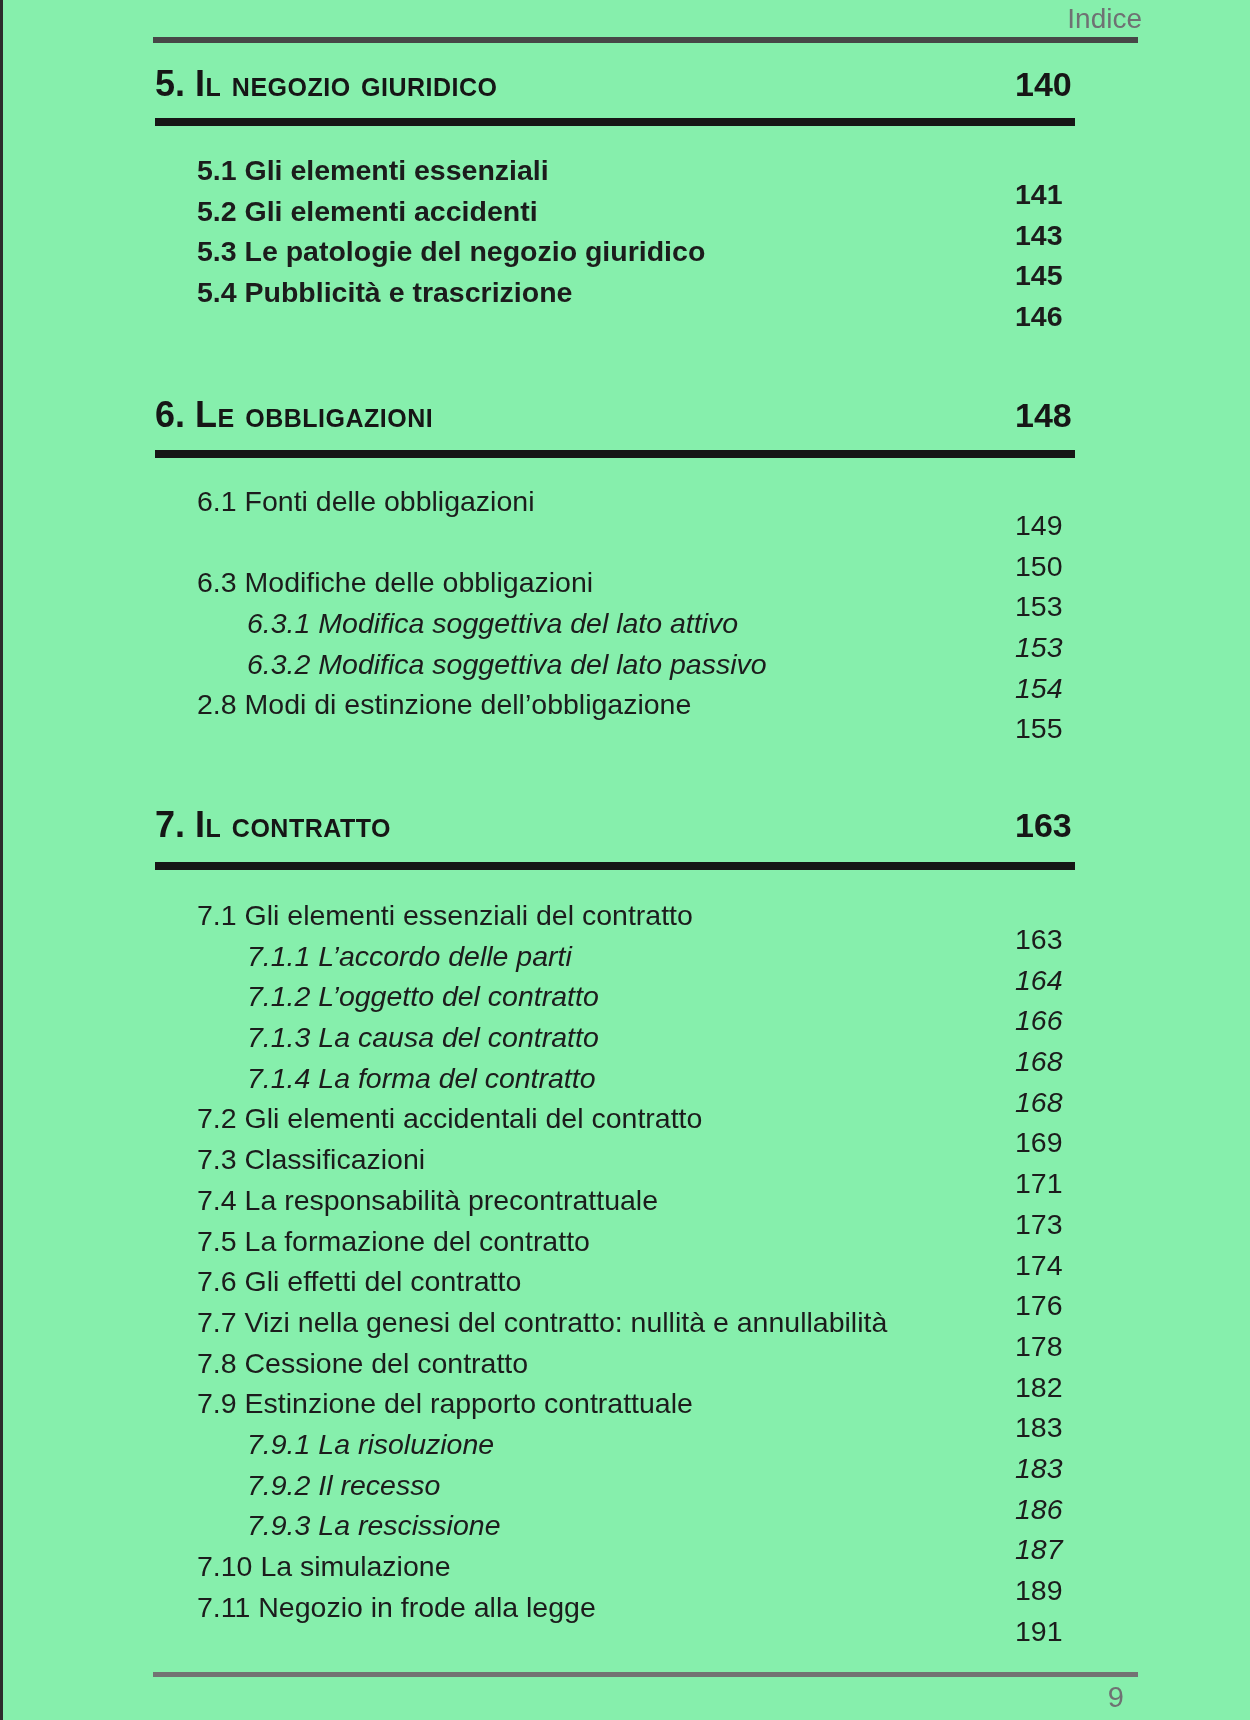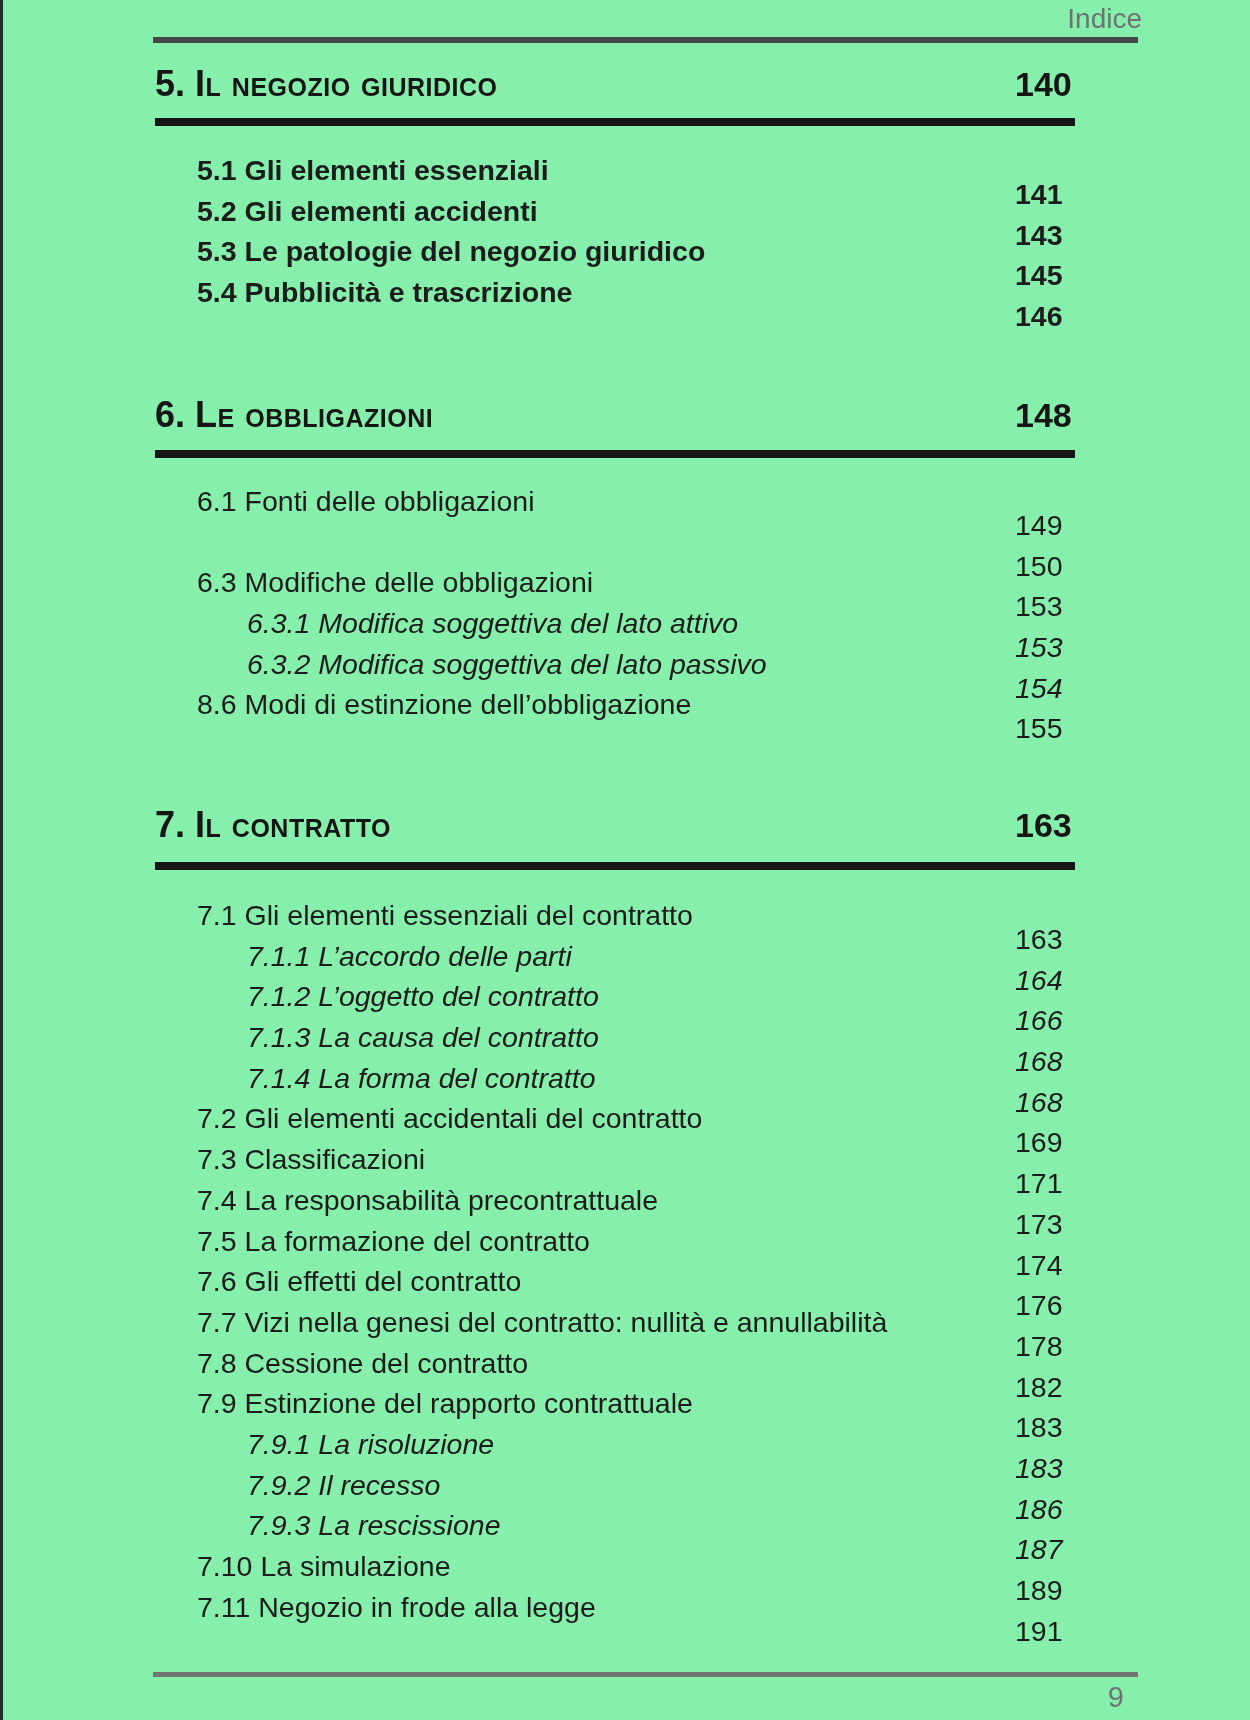--- a/index.html
+++ b/index.html
@@ -112,21 +112,21 @@
         <div class="entry lvl1"><span class="entry-label">5.4 Pubblicità e trascrizione</span><span class="entry-page">146</span></div>
       </div>
       <div class="section-head" style="top: 393px;"><span>6.</span><span> </span><span class="sc-title">Le obbligazioni</span><span class="head-page">148</span></div>
       <div class="section-rule" style="top: 450px;"></div>
       <div class="entries" style="top: 481px;">
         <div class="entry lvl1"><span class="entry-label">6.1 Fonti delle obbligazioni</span><span class="entry-page">149</span></div>
         <div class="entry lvl1"><span class="entry-page">150</span></div>
         <div class="entry lvl1"><span class="entry-label">6.3 Modifiche delle obbligazioni</span><span class="entry-page">153</span></div>
         <div class="entry lvl2 italic"><span class="entry-label">6.3.1 Modifica soggettiva del lato attivo</span><span class="entry-page">153</span></div>
         <div class="entry lvl2 italic"><span class="entry-label">6.3.2 Modifica soggettiva del lato passivo</span><span class="entry-page">154</span></div>
-        <div class="entry lvl1"><span class="entry-label">8.6 Modi di estinzione dell’obbligazione</span><span class="entry-page">155</span></div>
+        <div class="entry lvl1"><span class="entry-label">2.8 Modi di estinzione dell’obbligazione</span><span class="entry-page">155</span></div>
       </div>
       <div class="section-head" style="top: 803px;"><span>7.</span><span> </span><span class="sc-title">Il contratto</span><span class="head-page">163</span></div>
       <div class="section-rule" style="top: 862px;"></div>
       <div class="entries" style="top: 895px;">
         <div class="entry lvl1"><span class="entry-label">7.1 Gli elementi essenziali del contratto</span><span class="entry-page">163</span></div>
         <div class="entry lvl2 italic"><span class="entry-label">7.1.1 L’accordo delle parti</span><span class="entry-page">164</span></div>
         <div class="entry lvl2 italic"><span class="entry-label">7.1.2 L’oggetto del contratto</span><span class="entry-page">166</span></div>
         <div class="entry lvl2 italic"><span class="entry-label">7.1.3 La causa del contratto</span><span class="entry-page">168</span></div>
         <div class="entry lvl2 italic"><span class="entry-label">7.1.4 La forma del contratto</span><span class="entry-page">168</span></div>
         <div class="entry lvl1"><span class="entry-label">7.2 Gli elementi accidentali del contratto</span><span class="entry-page">169</span></div>

